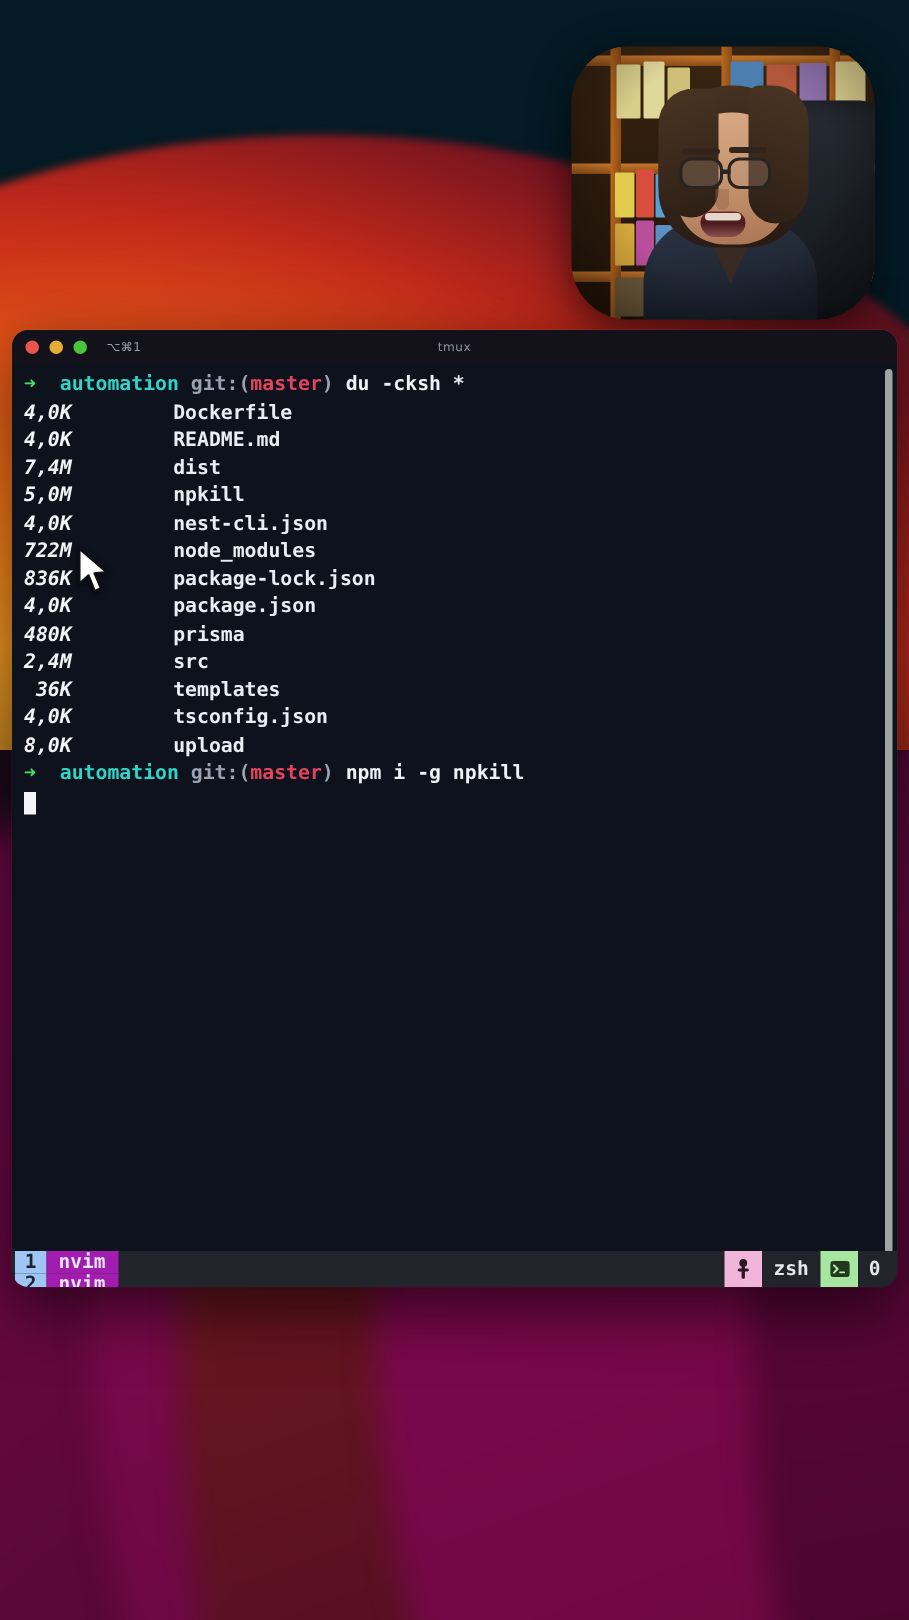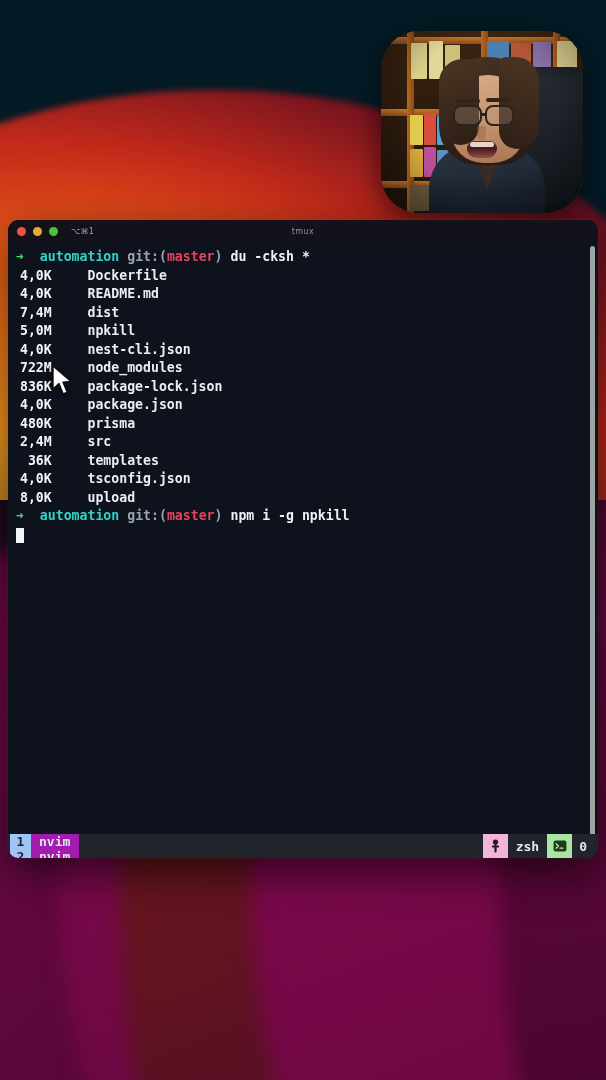--- a/index.html
+++ b/index.html
@@ -239,23 +239,23 @@
   }
 
   .tline { white-space: pre; height: 18.5px; }
 
   .c-arrow  { color: #45e06a; font-weight: 700; }
   .c-dir    { color: #2fd4c8; font-weight: 700; }
   .c-gitkw  { color: #9aa3b2; font-weight: 700; }
   .c-branch { color: #e4445c; font-weight: 700; }
   .c-cmd    { color: #eef1f6; font-weight: 700; }
   .c-size   { color: #f2f4f8; font-weight: 700; }
-  .c-name   { color: #eaedf3; font-weight: 700; }
-
-  .size-col { display: inline-block; width: 5ch; text-align: center; }
+  .c-name   { color: #eaedf3; font-weight: 700; margin-left: 28px; }
+
+  .size-col { display: inline-block; width: 5ch; text-align: left; font-style: italic; }
   .gap-col  { display: inline-block; width: 4ch; }
 
   #cursor-block {
     width: 8px; height: 15px;
     background: #f3f5f8;
     margin-top: 2px;
   }
 
   
   #term-scrollbar {

